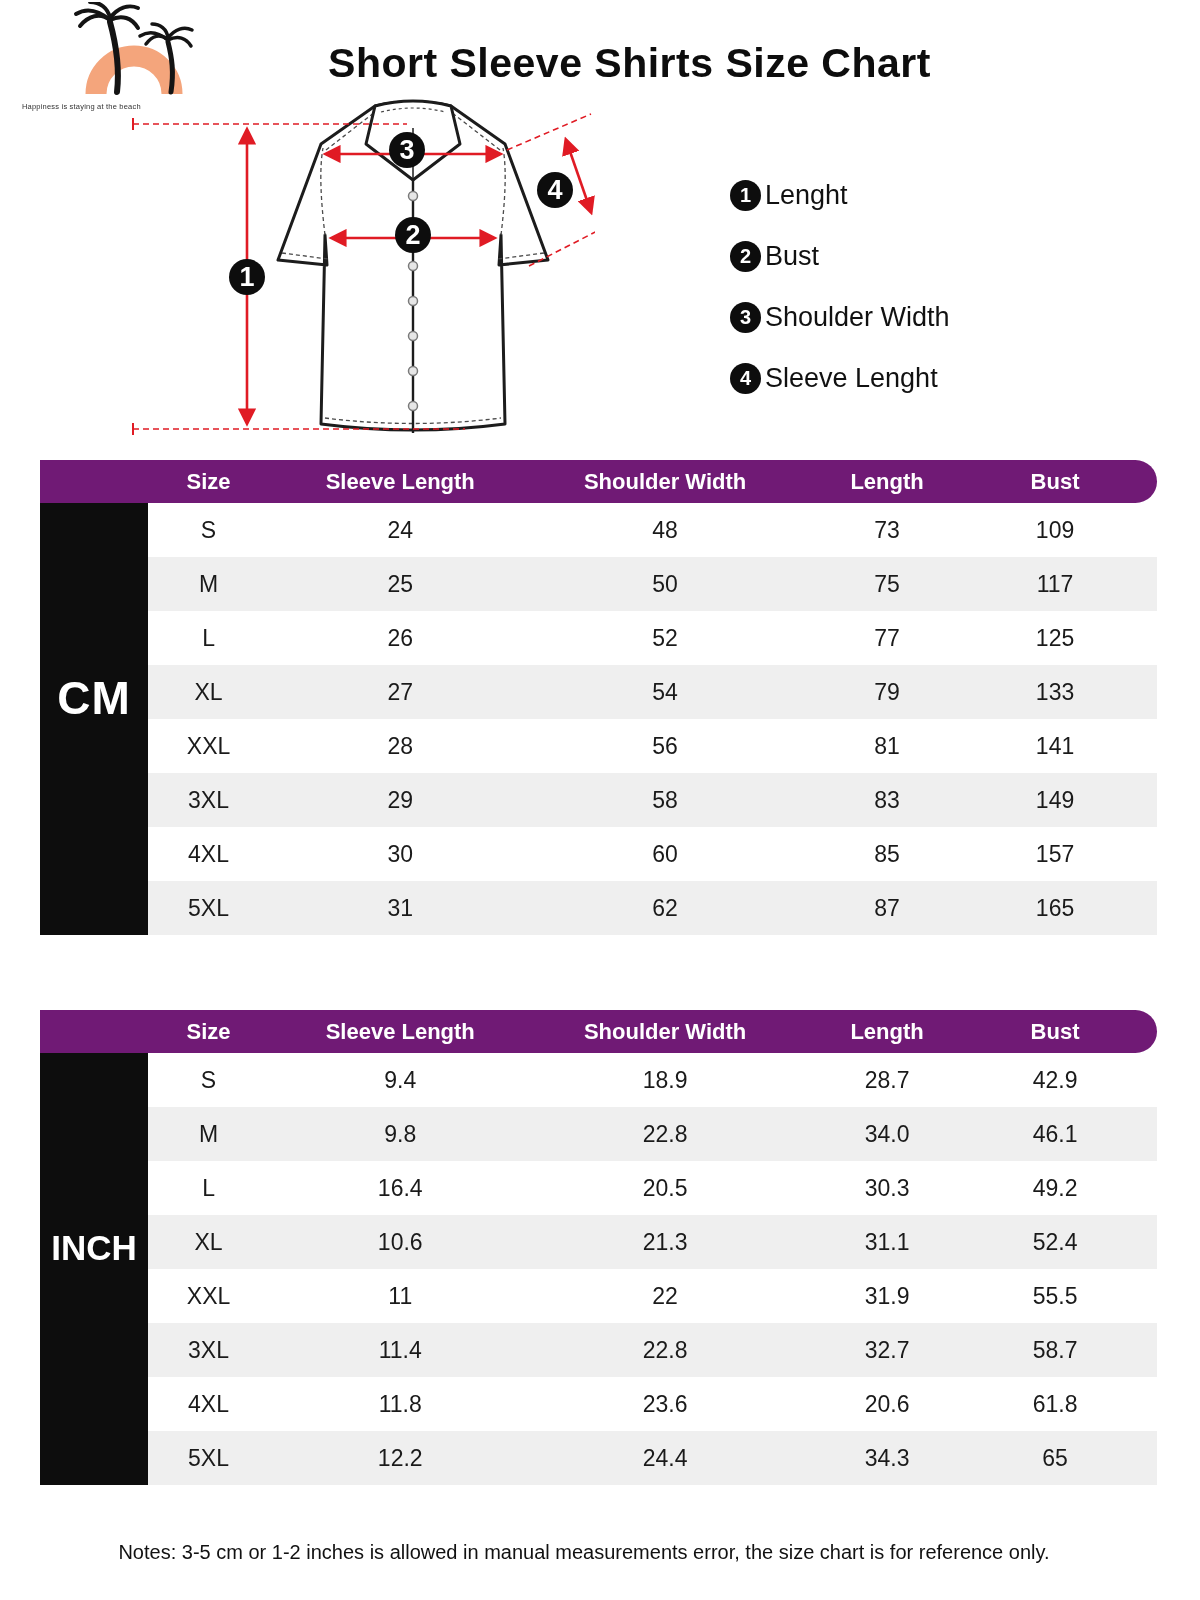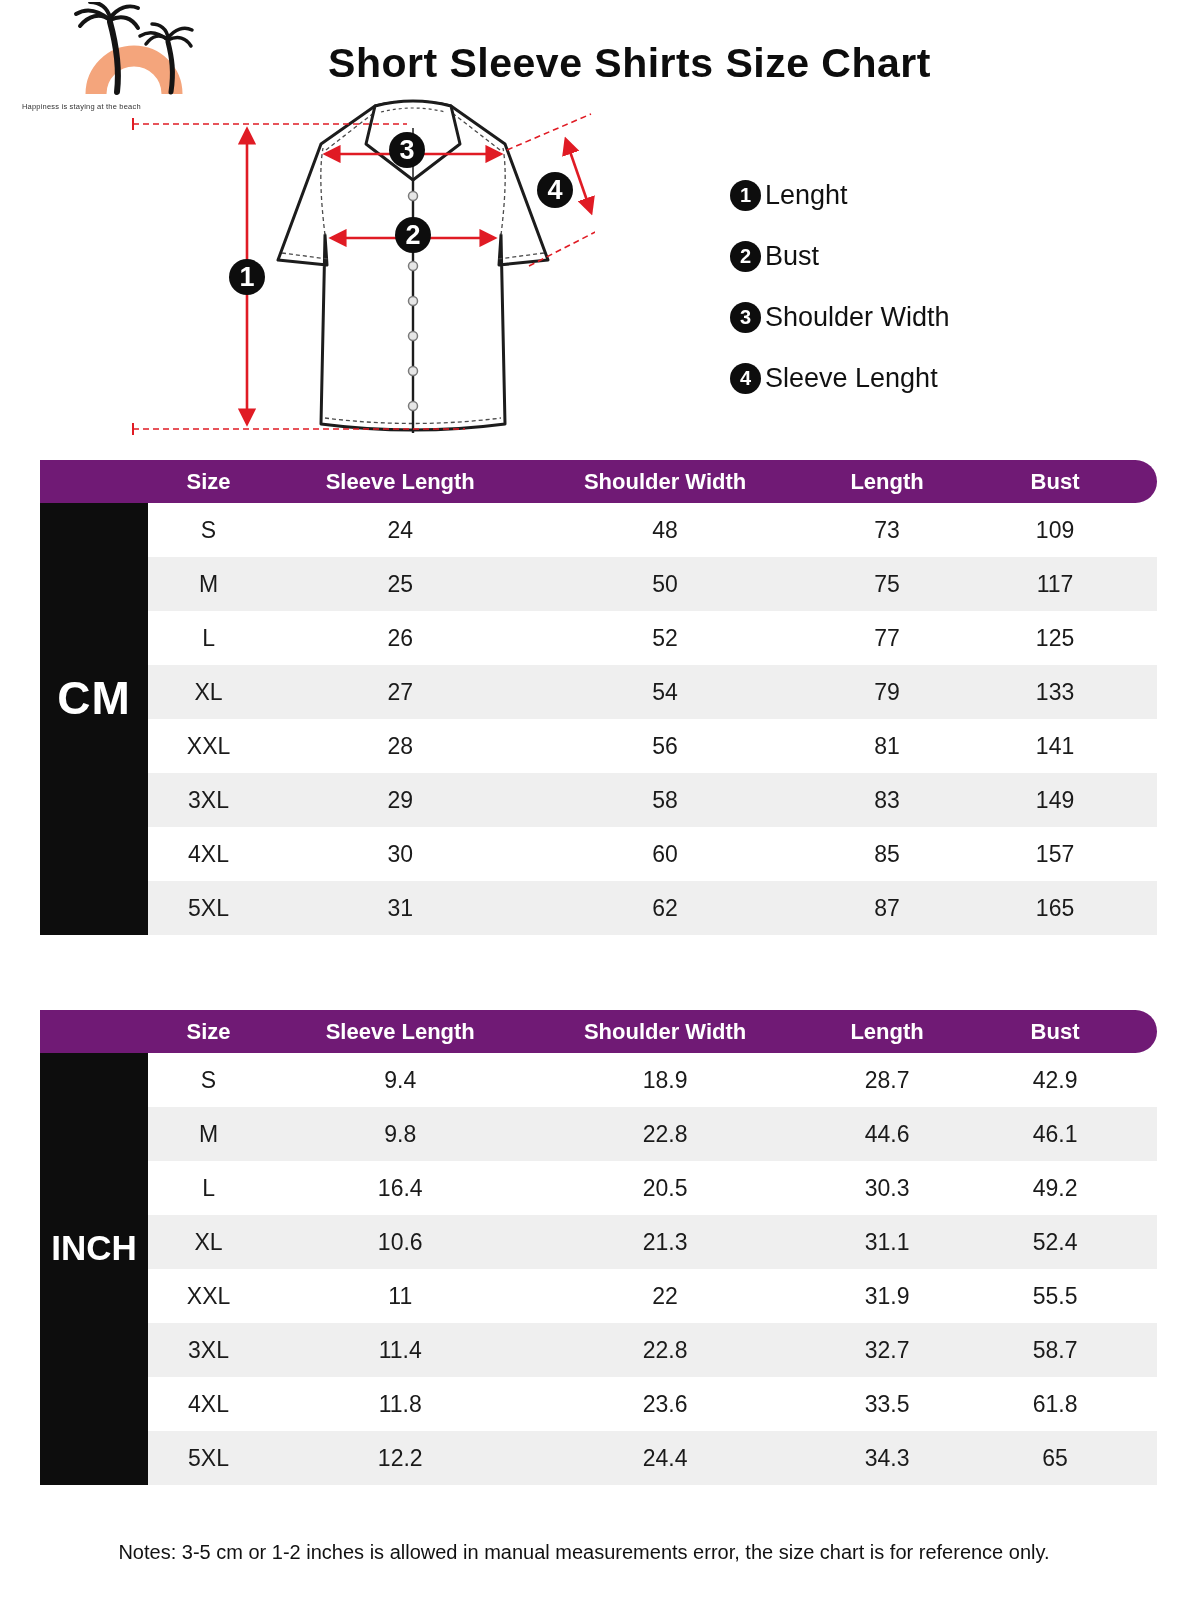--- a/index.html
+++ b/index.html
@@ -271,21 +271,21 @@
         <div class="tcell">S</div>
         <div class="tcell">9.4</div>
         <div class="tcell">18.9</div>
         <div class="tcell">28.7</div>
         <div class="tcell">42.9</div>
       </div>
       <div class="trow">
         <div class="tcell">M</div>
         <div class="tcell">9.8</div>
         <div class="tcell">22.8</div>
-        <div class="tcell">44.6</div>
+        <div class="tcell">34.0</div>
         <div class="tcell">46.1</div>
       </div>
       <div class="trow">
         <div class="tcell">L</div>
         <div class="tcell">16.4</div>
         <div class="tcell">20.5</div>
         <div class="tcell">30.3</div>
         <div class="tcell">49.2</div>
       </div>
       <div class="trow">
@@ -306,21 +306,21 @@
         <div class="tcell">3XL</div>
         <div class="tcell">11.4</div>
         <div class="tcell">22.8</div>
         <div class="tcell">32.7</div>
         <div class="tcell">58.7</div>
       </div>
       <div class="trow">
         <div class="tcell">4XL</div>
         <div class="tcell">11.8</div>
         <div class="tcell">23.6</div>
-        <div class="tcell">33.5</div>
+        <div class="tcell">20.6</div>
         <div class="tcell">61.8</div>
       </div>
       <div class="trow">
         <div class="tcell">5XL</div>
         <div class="tcell">12.2</div>
         <div class="tcell">24.4</div>
         <div class="tcell">34.3</div>
         <div class="tcell">65</div>
       </div>
     </div>

